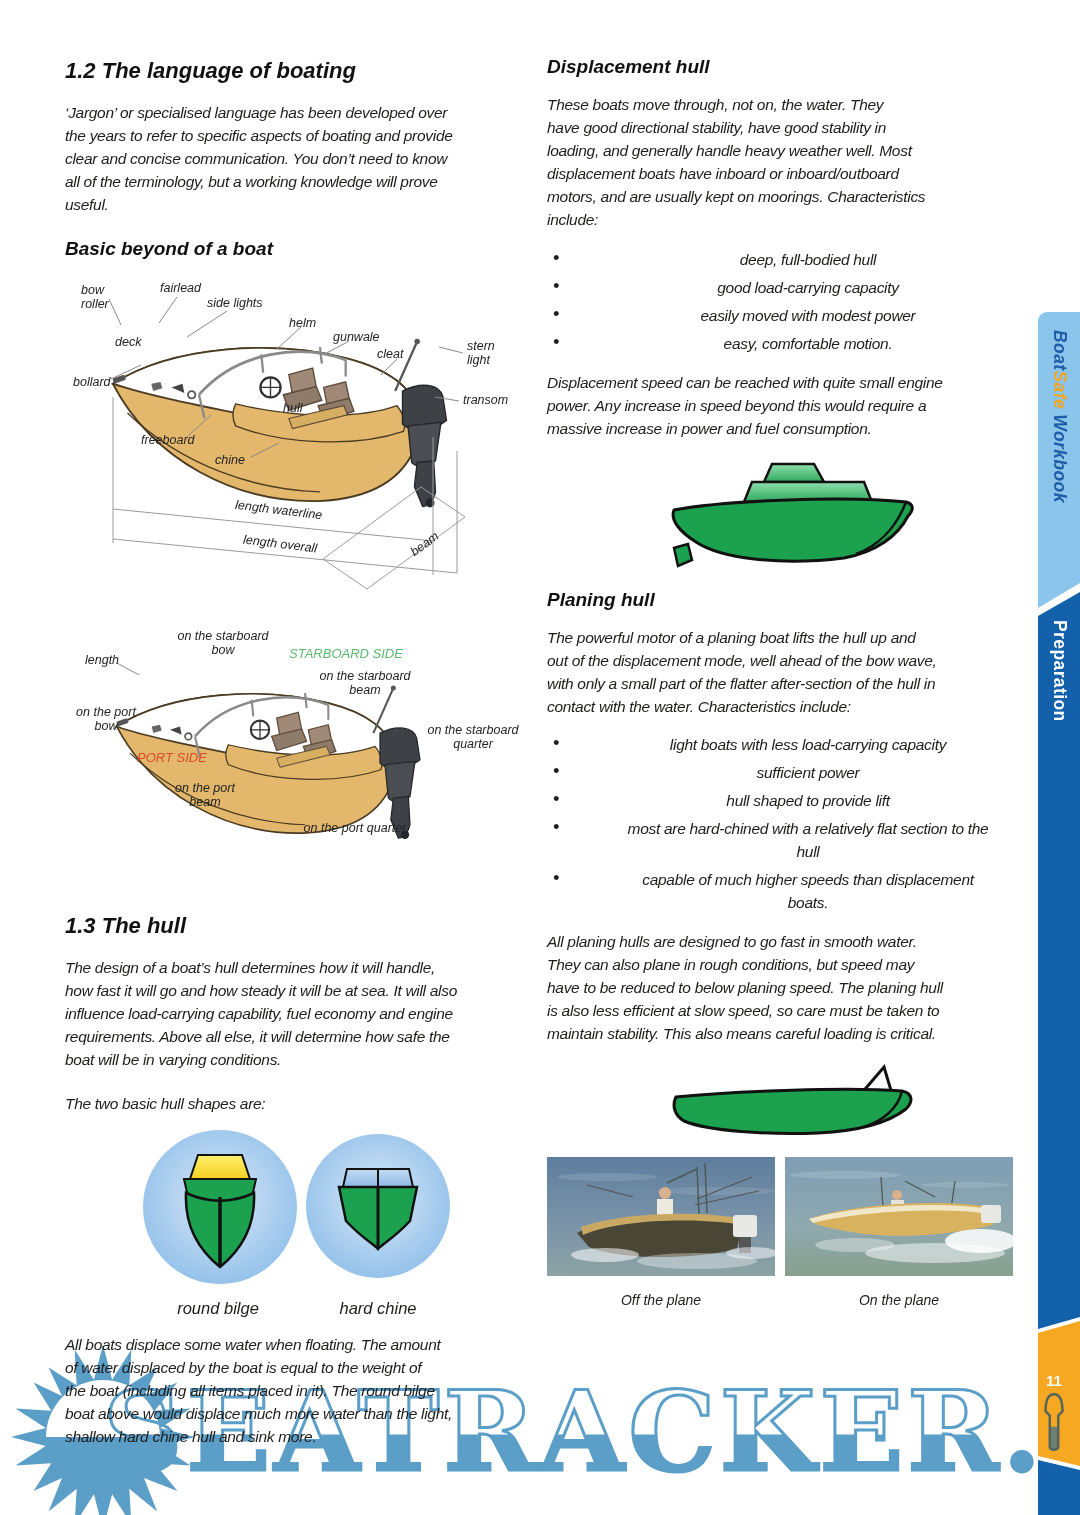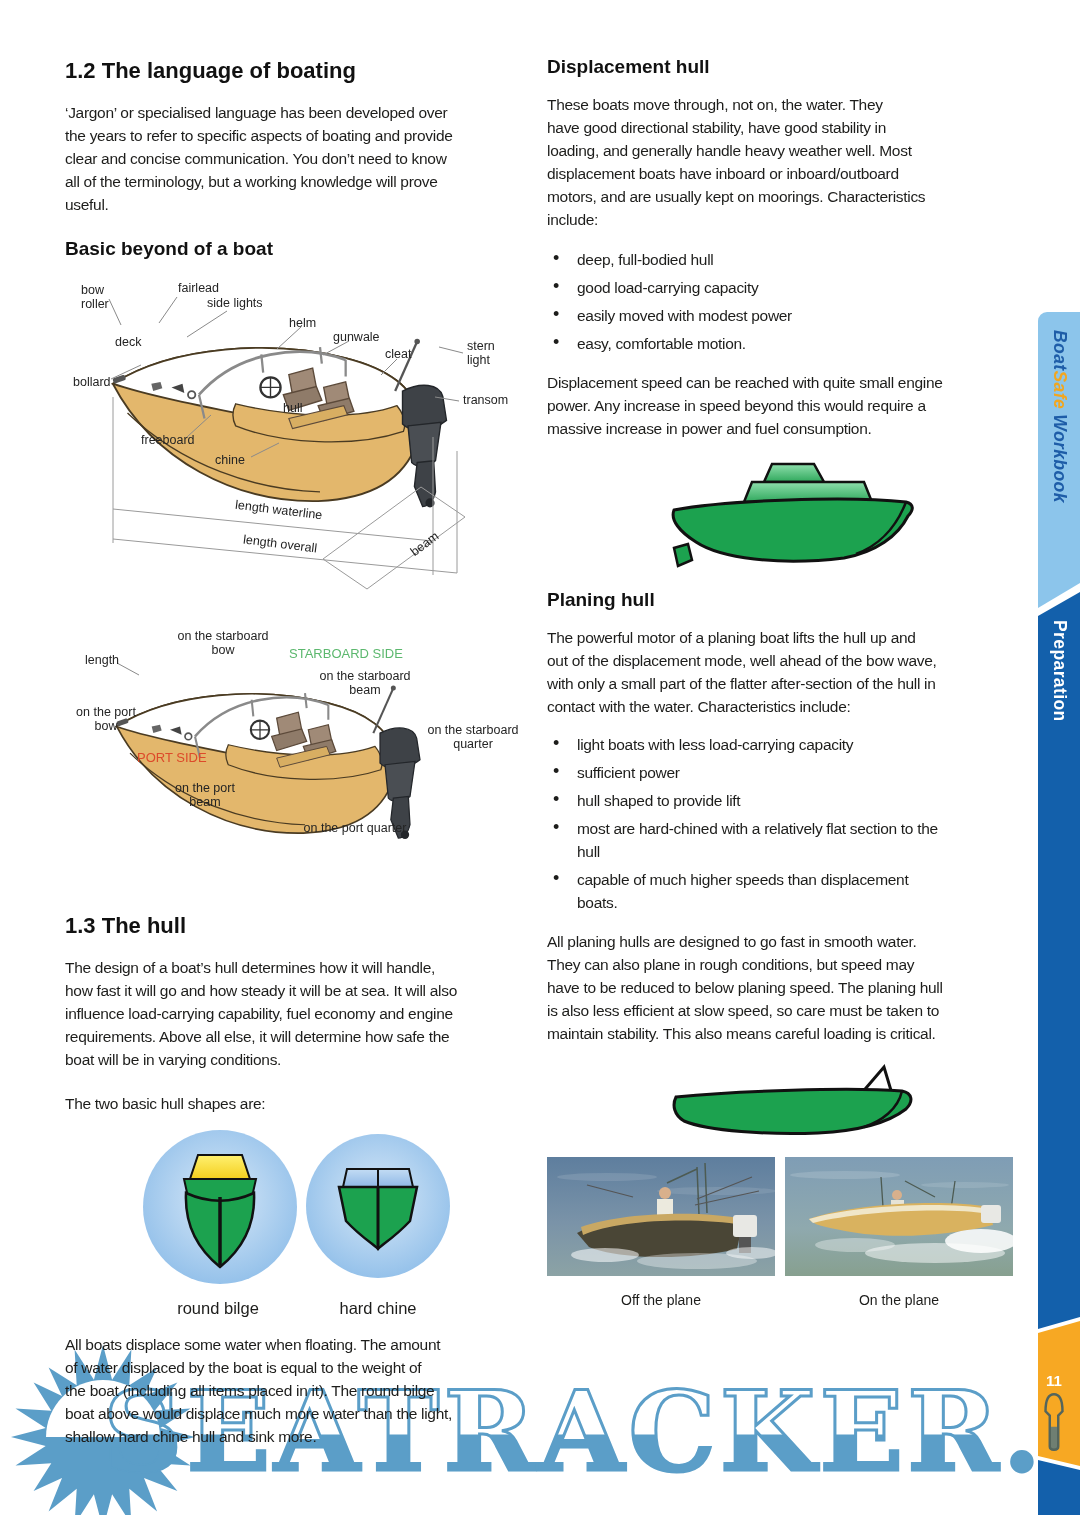--- a/index.html
+++ b/index.html
@@ -1,27 +1,27 @@
 <!DOCTYPE html>
 <html><head>
 <meta charset="utf-8">
 <style>
   html,body{margin:0;padding:0;background:#fff;}
   .page{position:relative;width:1080px;height:1515px;background:#fff;overflow:hidden;
         font-family:"Liberation Sans",sans-serif;color:#1d1d1b;}
   
-  .col{position:absolute;z-index:2;}
+  .col{position:absolute;z-index:2;font-style:italic;}
   .col-left{left:65px;top:58px;width:472px;}
   .col-right{left:547px;top:55px;width:492px;}
   h1.sec{font-size:22px;line-height:26px;font-weight:bold;margin:0 0 17px;color:#111;}
   h2.sub{font-size:19px;line-height:23px;font-weight:bold;margin:0 0 15px;color:#111;}
   p.body{font-size:15.5px;line-height:23px;letter-spacing:-0.3px;margin:0 0 21px;white-space:pre-line;}
   ul.bullets{list-style:none;margin:0 0 16px;padding:0;}
   ul.bullets li{position:relative;padding-left:30px;font-size:15.5px;line-height:23px;
-                letter-spacing:-0.3px;margin-bottom:5px;white-space:pre-line;}
+                letter-spacing:-0.3px;margin-bottom:5px;white-space:pre-line;text-align:center;}
   ul.bullets li::before{content:"\2022";position:absolute;left:6px;top:-1px;font-size:18px;}
   
   .diagram{position:relative;}
   .diagram1{height:332px;margin-bottom:6px;}
   .diagram2{height:292px;margin-bottom:8px;}
   .dsvg{position:absolute;left:0;top:0;}
   .lbl{position:absolute;font-size:12.5px;line-height:14px;color:#242424;white-space:nowrap;}
   .lbl.wrap{white-space:normal;}
   .lbl.ctr{text-align:center;}
   .lbl.green{color:#5CB86E;font-size:13px;}
@@ -147,25 +147,25 @@
           <line x1="284" y1="66" x2="258" y2="80"></line>
           <line x1="332" y1="84" x2="316" y2="100"></line>
           <line x1="398" y1="78" x2="374" y2="72"></line>
           <line x1="46" y1="104" x2="76" y2="90"></line>
           <line x1="394" y1="126" x2="370" y2="122"></line>
           <line x1="122" y1="162" x2="146" y2="140"></line>
           <line x1="186" y1="182" x2="214" y2="168"></line>
         </g>
       </svg>
       <div class="lbl wrap" style="left:16px;top:8px;width:52px">bow roller</div>
-      <div class="lbl" style="left:113px;top:6px">fairlead</div>
+      <div class="lbl" style="left:95px;top:6px">fairlead</div>
       <div class="lbl" style="left:142px;top:21px">side lights</div>
       <div class="lbl" style="left:224px;top:41px">helm</div>
       <div class="lbl" style="left:268px;top:55px">gunwale</div>
-      <div class="lbl" style="left:320px;top:72px">cleat</div>
+      <div class="lbl" style="left:312px;top:72px">cleat</div>
       <div class="lbl wrap" style="left:402px;top:64px;width:44px">stern light</div>
       <div class="lbl" style="left:50px;top:60px">deck</div>
       <div class="lbl" style="left:8px;top:100px">bollard</div>
       <div class="lbl" style="left:398px;top:118px">transom</div>
       <div class="lbl" style="left:76px;top:158px">freeboard</div>
       <div class="lbl" style="left:218px;top:126px">hull</div>
       <div class="lbl" style="left:150px;top:178px">chine</div>
       <div class="lbl" style="left:170px;top:228px;transform:rotate(7deg)">length waterline</div>
       <div class="lbl" style="left:178px;top:262px;transform:rotate(7deg)">length overall</div>
       <div class="lbl" style="left:344px;top:262px;transform:rotate(-37deg)">beam</div>

